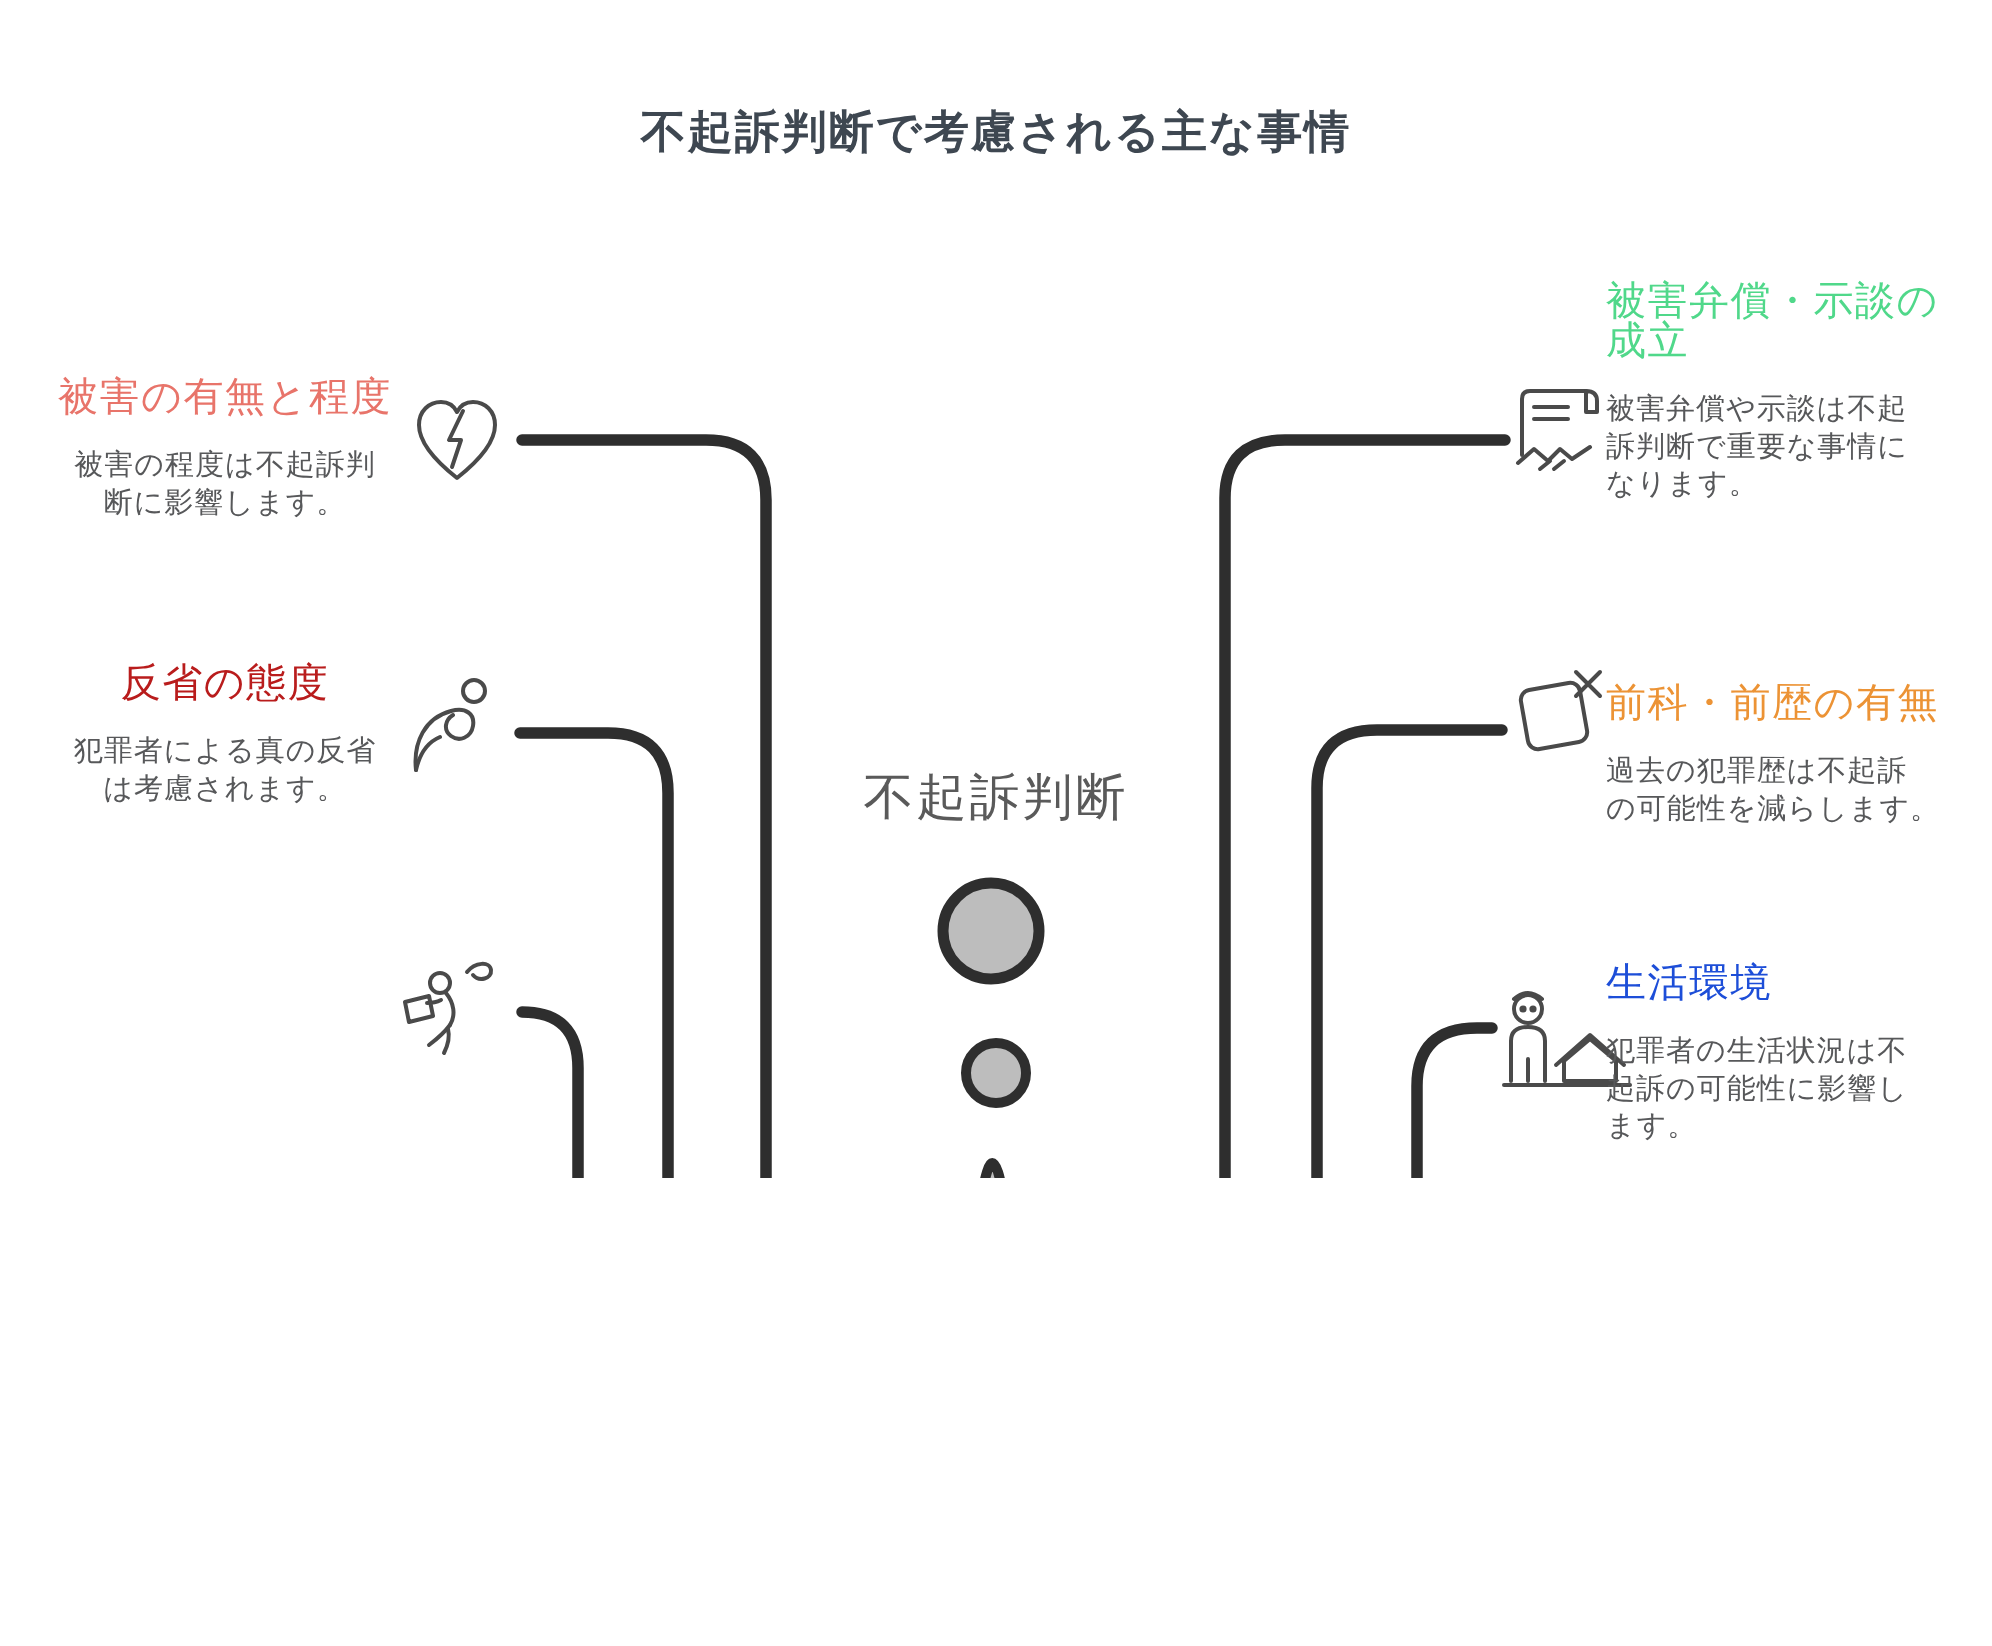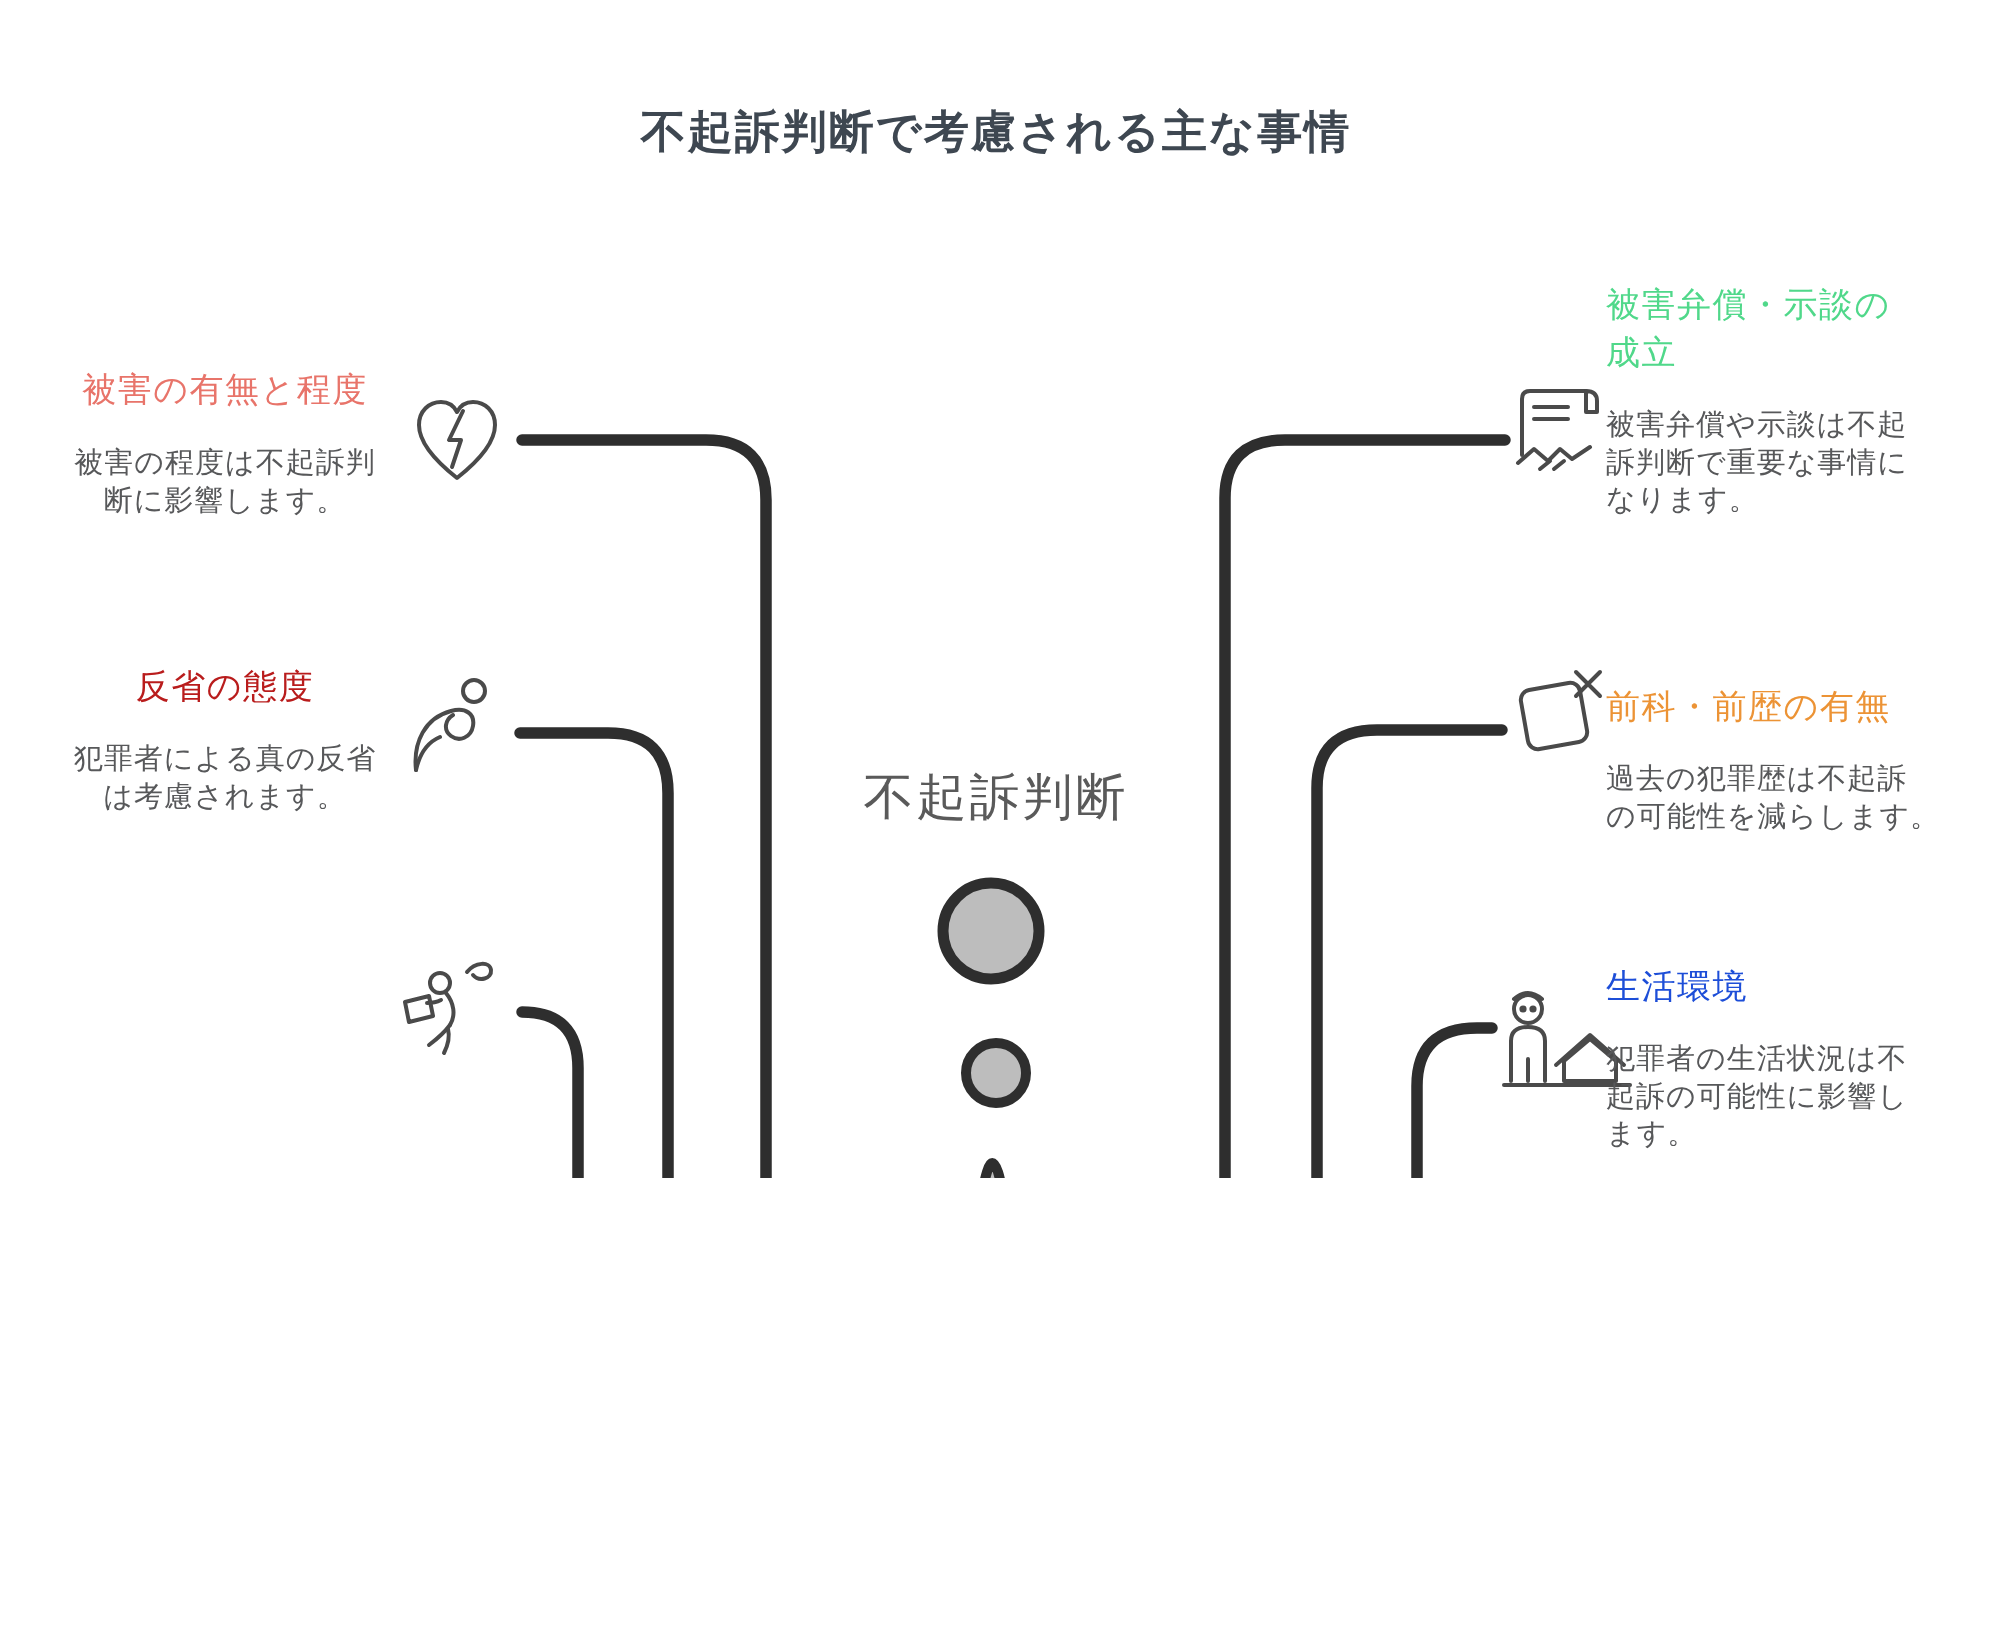--- a/index.html
+++ b/index.html
@@ -11,30 +11,30 @@
   .page-title{
     position:absolute;left:0;right:0;top:102px;text-align:center;
     font-size:45px;font-weight:700;color:#3E4751;letter-spacing:2px;
   }
   .center-label{
     position:absolute;left:0;right:0;top:764px;text-align:center;
     font-size:50px;color:#5A5A5A;letter-spacing:3px;
   }
   .item{position:absolute;}
   .item h2{
-    margin:0;font-size:34px;font-weight:500;letter-spacing:1.5px;
-    line-height:48px;white-space:pre-line;
+    margin:0;font-size:40px;font-weight:500;letter-spacing:1.5px;
+    line-height:40px;white-space:pre-line;
   }
   .item p{
     margin:30px 0 0 0;font-size:29px;color:#57585A;letter-spacing:1px;
     line-height:37.5px;white-space:pre-line;
   }
   .item-left{left:40px;width:370px;text-align:center;}
   .item-right{left:1606px;width:350px;text-align:left;}
-  #item-l1{top:368px;font-family:Liberation Mono, monospace;}
+  #item-l1{top:376px;}
   #item-l2{top:662px;}
   #item-l3{top:960px;}
   #item-r1{top:280px;}
   #item-r2{top:666px;}
   #item-r3{top:962px;}
 </style>
 </head>
 <body>
 
 <div id="stage">

